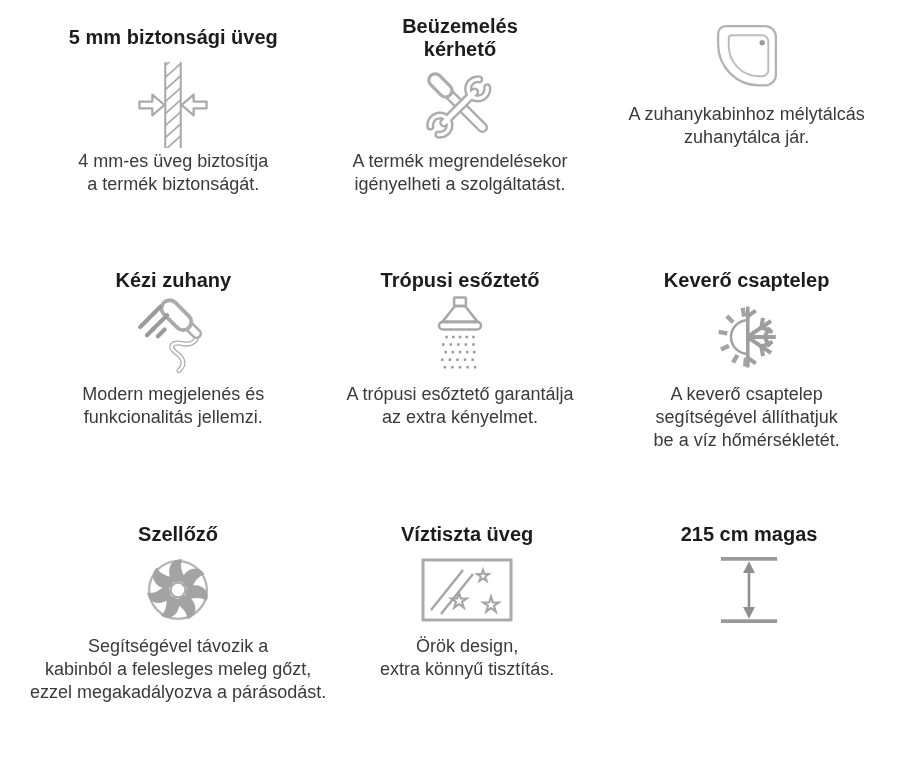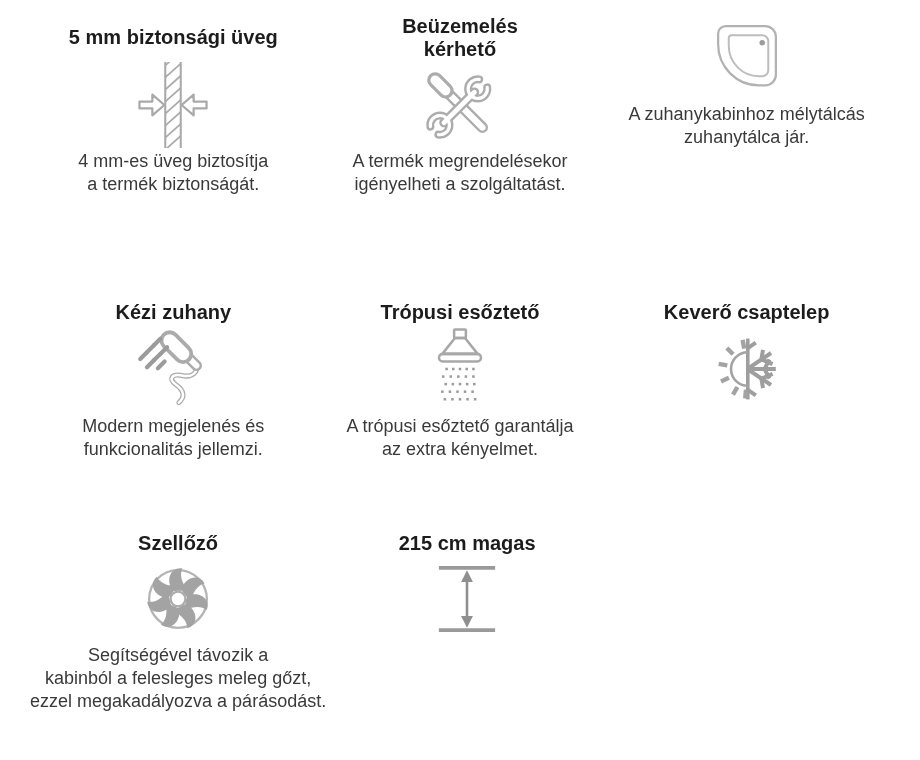--- a/index.html
+++ b/index.html
@@ -5,21 +5,21 @@
   html, body { margin: 0; padding: 0; }
   body {
     width: 920px; height: 760px;
     background: #ffffff;
     font-family: "Liberation Sans", sans-serif;
     overflow: hidden;
   }
   .features { box-sizing: border-box; width: 920px; padding: 0 30px; }
   .row { display: grid; grid-template-columns: 1fr 1fr 1fr; }
   .row-1 { padding-top: 14px; }
-  .row-2 { margin-top: 104px; }
+  .row-2 { margin-top: 72px; }
   .row-3 { margin-top: 70px; }
   .cell { display: flex; flex-direction: column; align-items: center; }
   .title {
     margin: 0;
     font-size: 20px; line-height: 23px; font-weight: 700;
     color: #1c1c1c; text-align: center;
     white-space: pre-line;
     display: flex; align-items: center; justify-content: center;
     width: max-content;
   }
@@ -207,20 +207,23 @@
             <line x1="72" y1="50" x2="78" y2="38"></line>
             <line x1="72" y1="50" x2="78" y2="62"></line>
             <line x1="52" y1="51" x2="80" y2="70"></line>
             <line x1="68" y1="62" x2="70" y2="74"></line>
             <line x1="68" y1="62" x2="82" y2="56"></line>
             <line x1="51" y1="24" x2="61" y2="17"></line>
             <line x1="51" y1="76" x2="61" y2="83"></line>
           </g>
         </svg>
       </div>
+      <p class="desc">A keverő csaptelep
+segítségével állíthatjuk
+be a víz hőmérsékletét.</p>
     </div>
 
   </div>
 
   <div class="row row-3">
 
     <div class="cell">
       <h3 class="title">Szellőző</h3>
       <div class="iconbox">
         <svg width="78" height="78" viewBox="0 0 100 100" fill="none">
@@ -235,20 +238,38 @@
             <path d="M4,-12 C10,-30 28,-32 34,-20 C25,-18 18,-8 17,4 C12,-3 7,-7 4,-12 Z" transform="rotate(308.6)"></path>
           </g>
           <circle cx="50" cy="50" r="9.5" fill="#ffffff" stroke="#ababab" stroke-width="3"></circle>
         </svg>
       </div>
       <p class="desc">Segítségével távozik a
 kabinból a felesleges meleg gőzt,
 ezzel megakadályozva a párásodást.</p>
     </div>
 
+    <div class="cell">
+      <h3 class="title">Víztiszta üveg</h3>
+      <div class="iconbox">
+        <svg width="92" height="64" viewBox="0 0 92 64" fill="none">
+          <defs>
+            <path id="star" d="M0,-10 L2.25,-3.09 L9.51,-3.09 L3.63,1.18 L5.88,8.09 L0,3.82 L-5.88,8.09 L-3.63,1.18 L-9.51,-3.09 L-2.25,-3.09 Z"></path>
+          </defs>
+          <rect x="2" y="2" width="88" height="60" stroke="#ababab" stroke-width="3"></rect>
+          <line x1="10" y1="52" x2="42" y2="12" stroke="#a5a5a5" stroke-width="2.4"></line>
+          <line x1="20" y1="56" x2="52" y2="16" stroke="#a5a5a5" stroke-width="2.4"></line>
+          <use href="#star" transform="translate(62,18) scale(0.62)" stroke="#a5a5a5" stroke-width="3.2"></use>
+          <use href="#star" transform="translate(38,43) scale(0.82)" stroke="#a5a5a5" stroke-width="2.6"></use>
+          <use href="#star" transform="translate(70,47) scale(0.82)" stroke="#a5a5a5" stroke-width="2.6"></use>
+        </svg>
+      </div>
+      <p class="desc">Örök design,
+extra könnyű tisztítás.</p>
+    </div>
 
     <div class="cell">
       <h3 class="title">215 cm magas</h3>
       <div class="iconbox">
         <svg width="76" height="74" viewBox="0 0 100 100" fill="none">
           <line x1="12" y1="8" x2="88" y2="8" stroke="#9a9a9a" stroke-width="5"></line>
           <line x1="12" y1="92" x2="88" y2="92" stroke="#9a9a9a" stroke-width="5"></line>
           <line x1="50" y1="20" x2="50" y2="80" stroke="#8f8f8f" stroke-width="3.5"></line>
           <path d="M50,11 L42,27 L58,27 Z" fill="#8f8f8f"></path>
           <path d="M50,89 L42,73 L58,73 Z" fill="#8f8f8f"></path>

